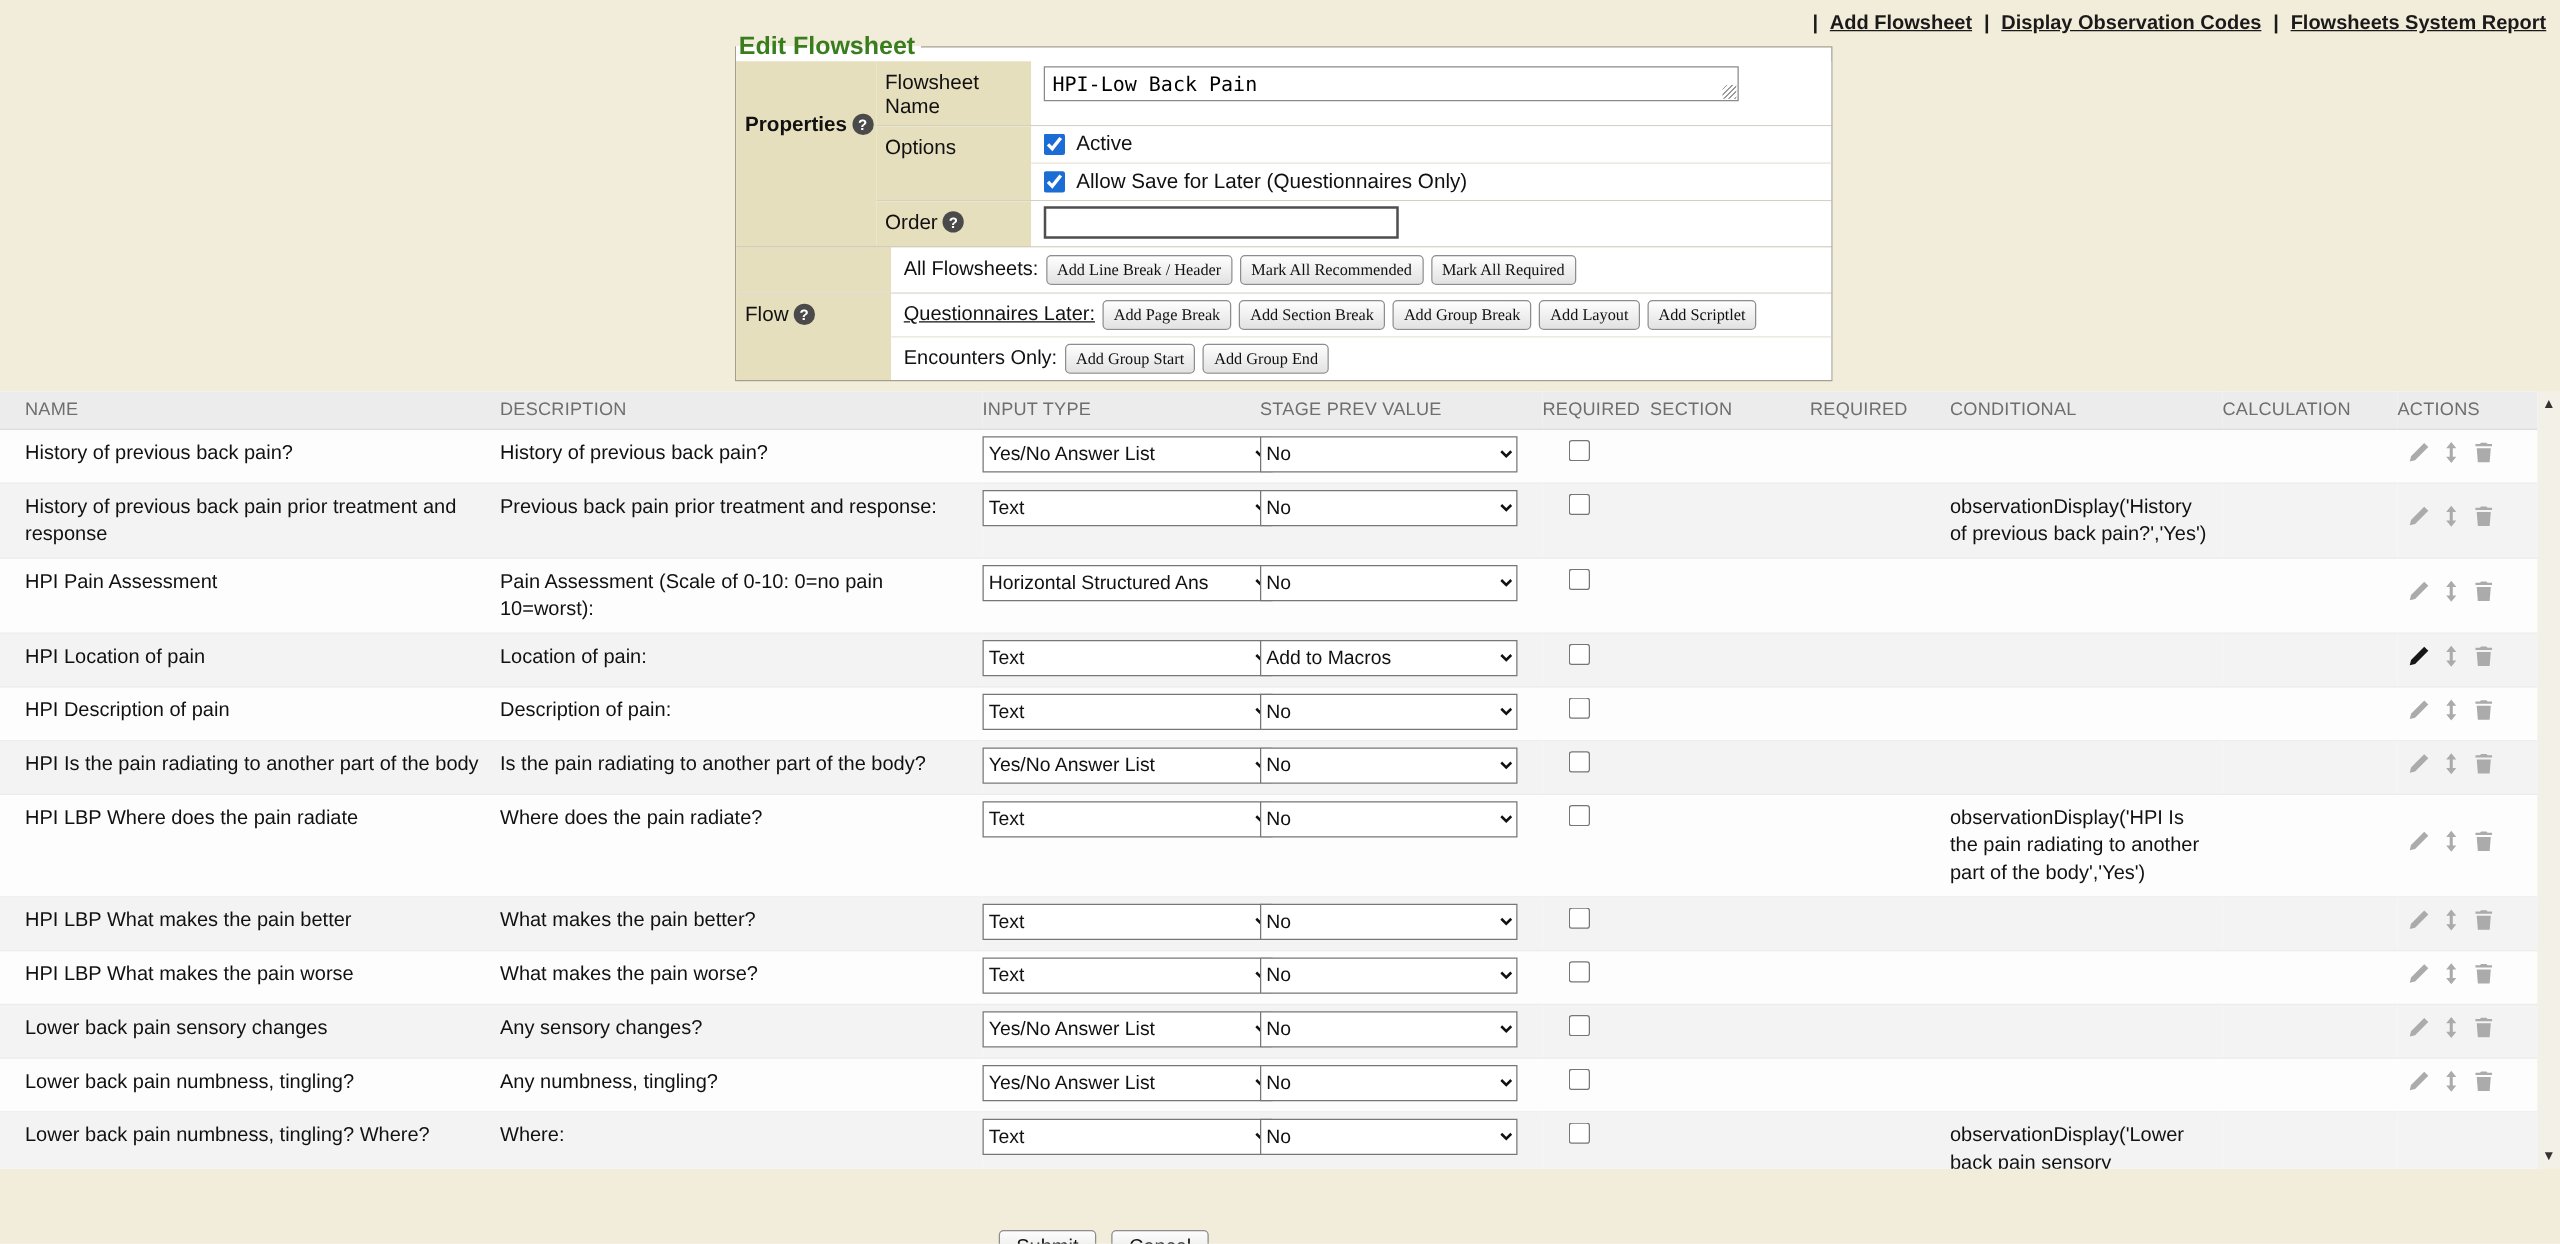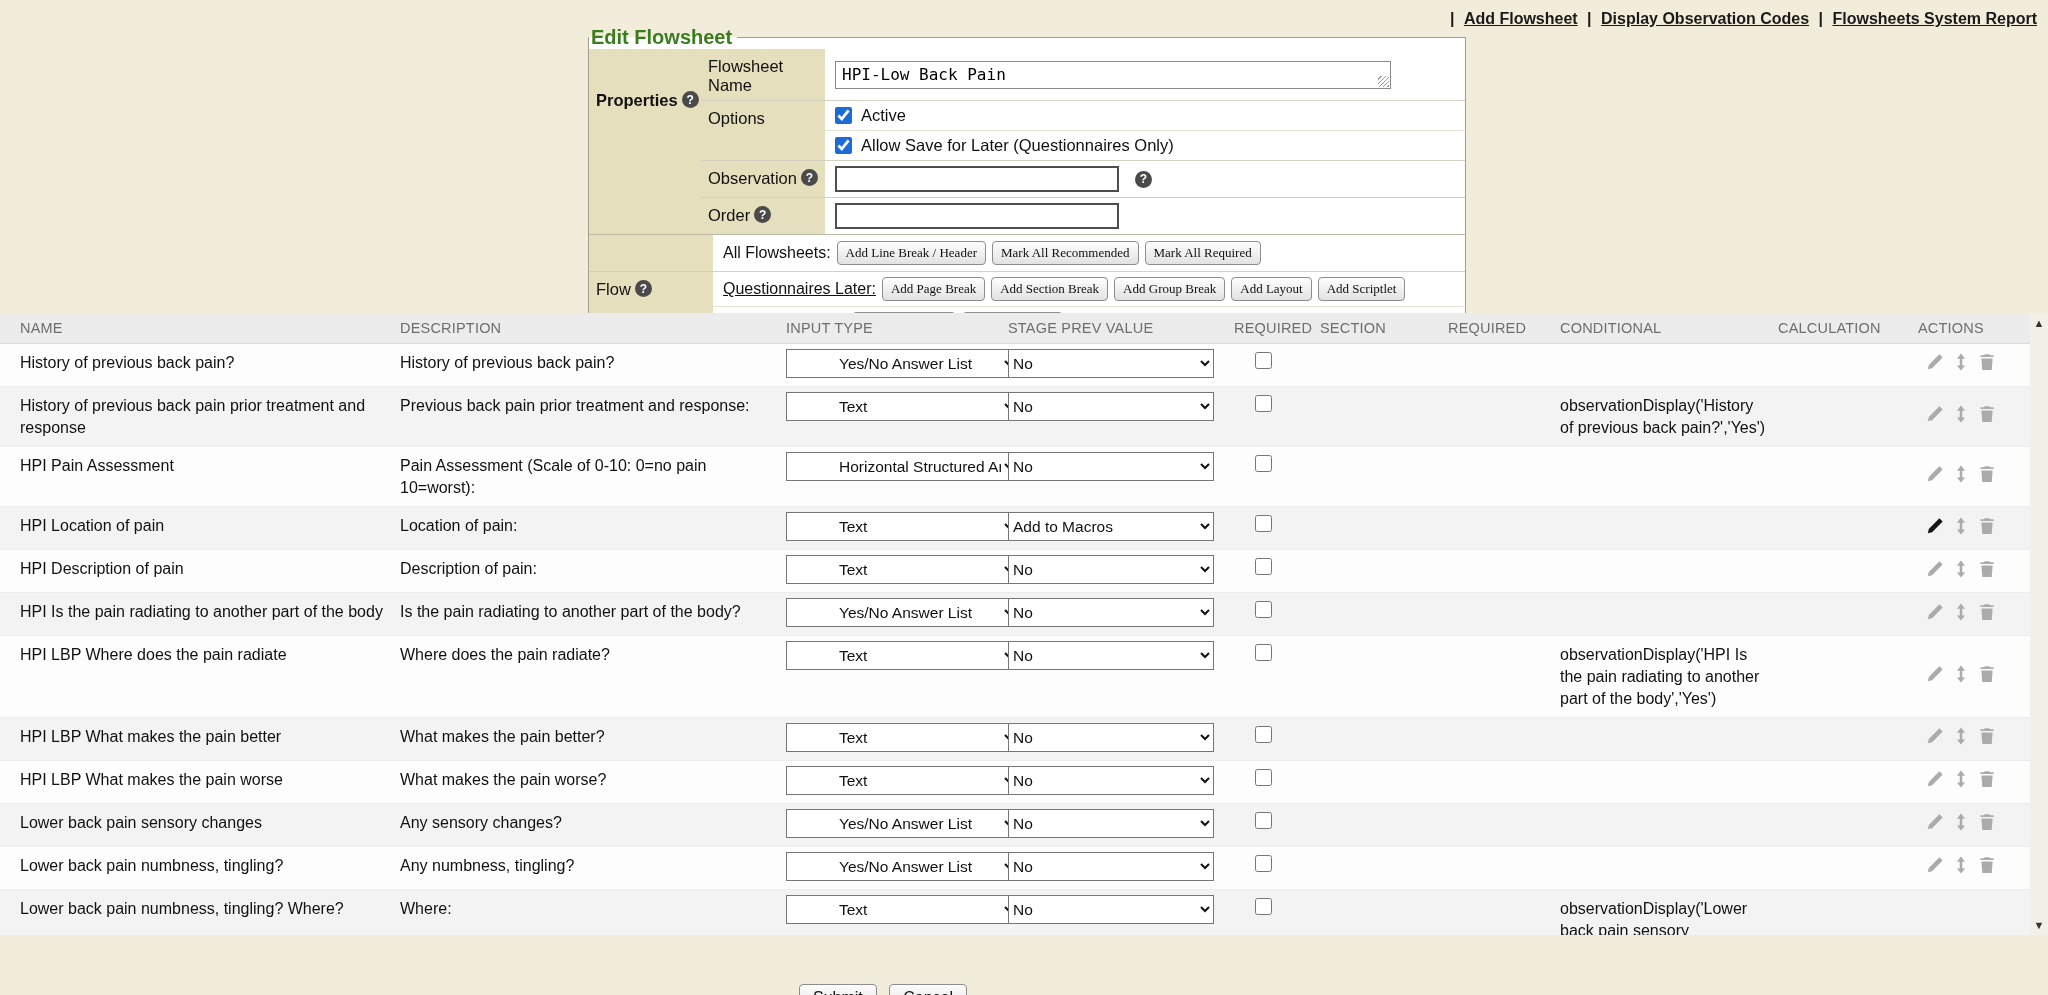--- a/index.html
+++ b/index.html
@@ -18,21 +18,21 @@
   fieldset.ef { position:absolute; left:588px; top:26px; width:878px; margin:0; padding:0; border:1px solid #a49e8d; background:#fff; }
   legend.ef-legend { color:#3a7d1d; font-weight:bold; font-size:20px; padding:0 5px 0 2px; }
   .ef-block { display:flex; }
   .ef-block + .ef-block { border-top:1px solid #bdb8a5; }
   .ef-group { width:112px; background:#e6dfbe; font-weight:bold; font-size:16.5px; padding:42px 2px 4px 7px; display:flex; align-items:flex-start; gap:4px; }
   .ef-group.items { padding-top:12px; }
   .ef-rows { flex:1; display:flex; flex-direction:column; }
   .ef-row { display:flex; }
   .ef-row + .ef-row { border-top:1px solid #d5d1c2; }
   .ef-lab { width:124px; background:#e6dfbe; padding:8px 3px 5px 7px; font-size:16.5px; display:flex; align-items:flex-start; gap:4px; }
-  .ef-val { flex:1; background:#fff; padding:4px 10px; display:flex; align-items:center; gap:8px; min-height:36px; }
+  .ef-val { flex:1; background:#fff; padding:4px 10px; display:flex; align-items:flex-start; gap:8px; min-height:36px; }
   .ef-col { flex-direction:column; align-items:stretch; padding:0; gap:0;justify-content:center; }
   .opt-line { display:flex; align-items:center; gap:9px; padding:5px 10px; font-size:16.5px; cursor:pointer; }
   .opt-line + .opt-line, .ef-col .btnrow + .btnrow { border-top:1px solid #e6e3d7; }
   .btnrow { display:flex; align-items:center; gap:6px; padding:5px 10px; white-space:nowrap; }
   .grp-label { font-size:16px; white-space:nowrap; }
   .grp-label.u { text-decoration:underline; }
   .btn { font-family:Liberation Serif, serif; font-size:13px; padding:3px 8px; background:linear-gradient(#fefefe,#e2e2e2); border:1px solid #8d8d8d; border-radius:4px; color:#111; cursor:pointer; white-space:nowrap; }
   .input-wrap { position:relative; display:inline-flex; }
   .name-input { width:556px; height:28px; border:1px solid #8a8a8a; font-family:"DejaVu Sans Mono", monospace; font-size:16px; padding:2px 18px 2px 6px; background:#fff; }
   .grip { position:absolute; right:2px; bottom:2px; width:11px; height:11px; background:repeating-linear-gradient(135deg, transparent 0 2px, #9a9a9a 2px 3px); cursor:nwse-resize; }
@@ -45,21 +45,21 @@
   .table-wrap { position:absolute; top:313px; left:0; width:2048px; height:622px; display:flex; }
   .viewport { width:2030px; height:622px; overflow:hidden; background:#fdfdfd; }
   table.items { width:2030px; border-collapse:collapse; table-layout:fixed; }
   thead th { background:#ececec; color:#6e6e6e; font-size:14.5px; font-weight:normal; text-align:left; padding:7px 8px 7px 0; border-bottom:1px solid #dcdcdc; white-space:nowrap; letter-spacing:.2px; }
   th:first-child, td:first-child { padding-left:20px; }
   tbody td { vertical-align:top; padding:8px 10px 8px 0; font-size:16px; line-height:1.35; border-bottom:1px solid #ececec; overflow-wrap:break-word; }
   tbody tr { background:#fdfdfd; }
   tbody tr.alt { background:#f3f3f3; }
   td.c-input, td.c-stage { padding-top:5px; }
   select { height:29px; font-size:15.5px; font-family:inherit; border:1px solid #767676; background:#fff; color:#111; cursor:pointer; }
-  .c-input select { width:232px;padding-left:48px; }
+  .c-input select { width:232px; }
   .c-stage select { width:206px; }
   td.c-comments { text-align:center; padding-right:28px; }
   td.c-actions { vertical-align:middle; white-space:nowrap; padding:0 0 0 4px; }
   .aicon { display:inline-block; width:18px; height:18px; margin:0 4px; color:#ababab; cursor:pointer; }
   .aicon svg { width:100%; height:100%; fill:currentColor; }
   .aicon.active { color:#161616; }
 
   
   .vscroll { width:18px; height:622px; background:#f3f1e7; display:flex; flex-direction:column; align-items:center; justify-content:space-between; }
   .sb-btn { height:20px; width:18px; display:flex; align-items:center; justify-content:center; font-size:11px; color:#333; cursor:pointer; }
@@ -108,30 +108,20 @@
           </div>
         <div class="ef-val ef-col">
           <label class="opt-line">
             <input type="checkbox" checked="" style="">
             <span>Active</span>
           </label>
           <label class="opt-line">
             <input type="checkbox" checked="" style="">
             <span>Allow Save for Later (Questionnaires Only)</span>
           </label>
-        </div>
-      </div>
-      <div class="ef-row">
-        <div class="ef-lab">
-          <span>Observation</span>
-          <span class="qmark"></span>
-        </div>
-        <div class="ef-val">
-          <input class="small-input" value="" style="">
-          <span class="qmark" style="margin-left:8px;"></span>
         </div>
       </div>
       <div class="ef-row">
         <div class="ef-lab">
           <span>Order</span>
           <span class="qmark"></span>
         </div>
         <div class="ef-val">
           <input class="small-input" value="" style="">
         </div>

